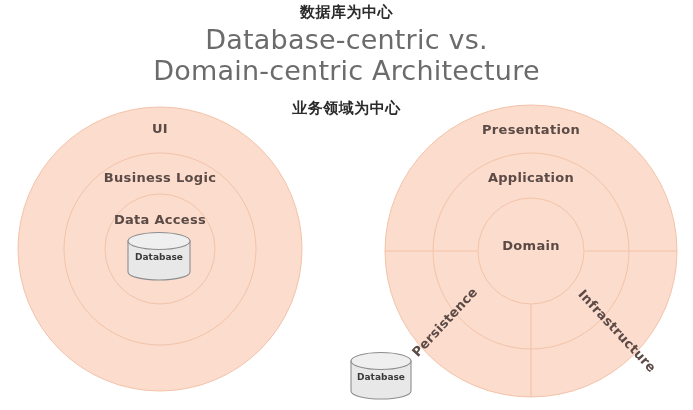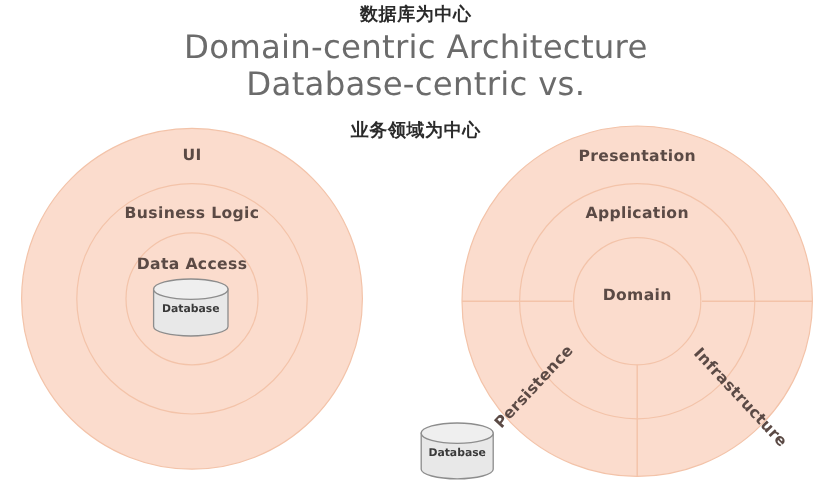--- a/index.html
+++ b/index.html
@@ -86,22 +86,22 @@
   }
 </style>
 </head>
 <body>
 
 <div id="stage">
 
   <div class="title-block">
     <div class="cn-note cn-note-top">数据库为中心</div>
     <div class="main-title">
+      <span class="tline">Database-centric vs.</span>
       <span class="tline">Domain-centric Architecture</span>
-      <span class="tline">Database-centric vs.</span>
     </div>
     <div class="cn-note cn-note-bottom">业务领域为中心</div>
   </div>
 
   <svg class="diagram" viewBox="0 0 693 410" xmlns="http://www.w3.org/2000/svg">
 
     <g>
       <circle class="ring-fill" cx="160" cy="249" r="142"></circle>
       <circle class="ring-stroke" cx="160" cy="249" r="142"></circle>
       <circle class="ring-stroke" cx="160" cy="249" r="96"></circle>

